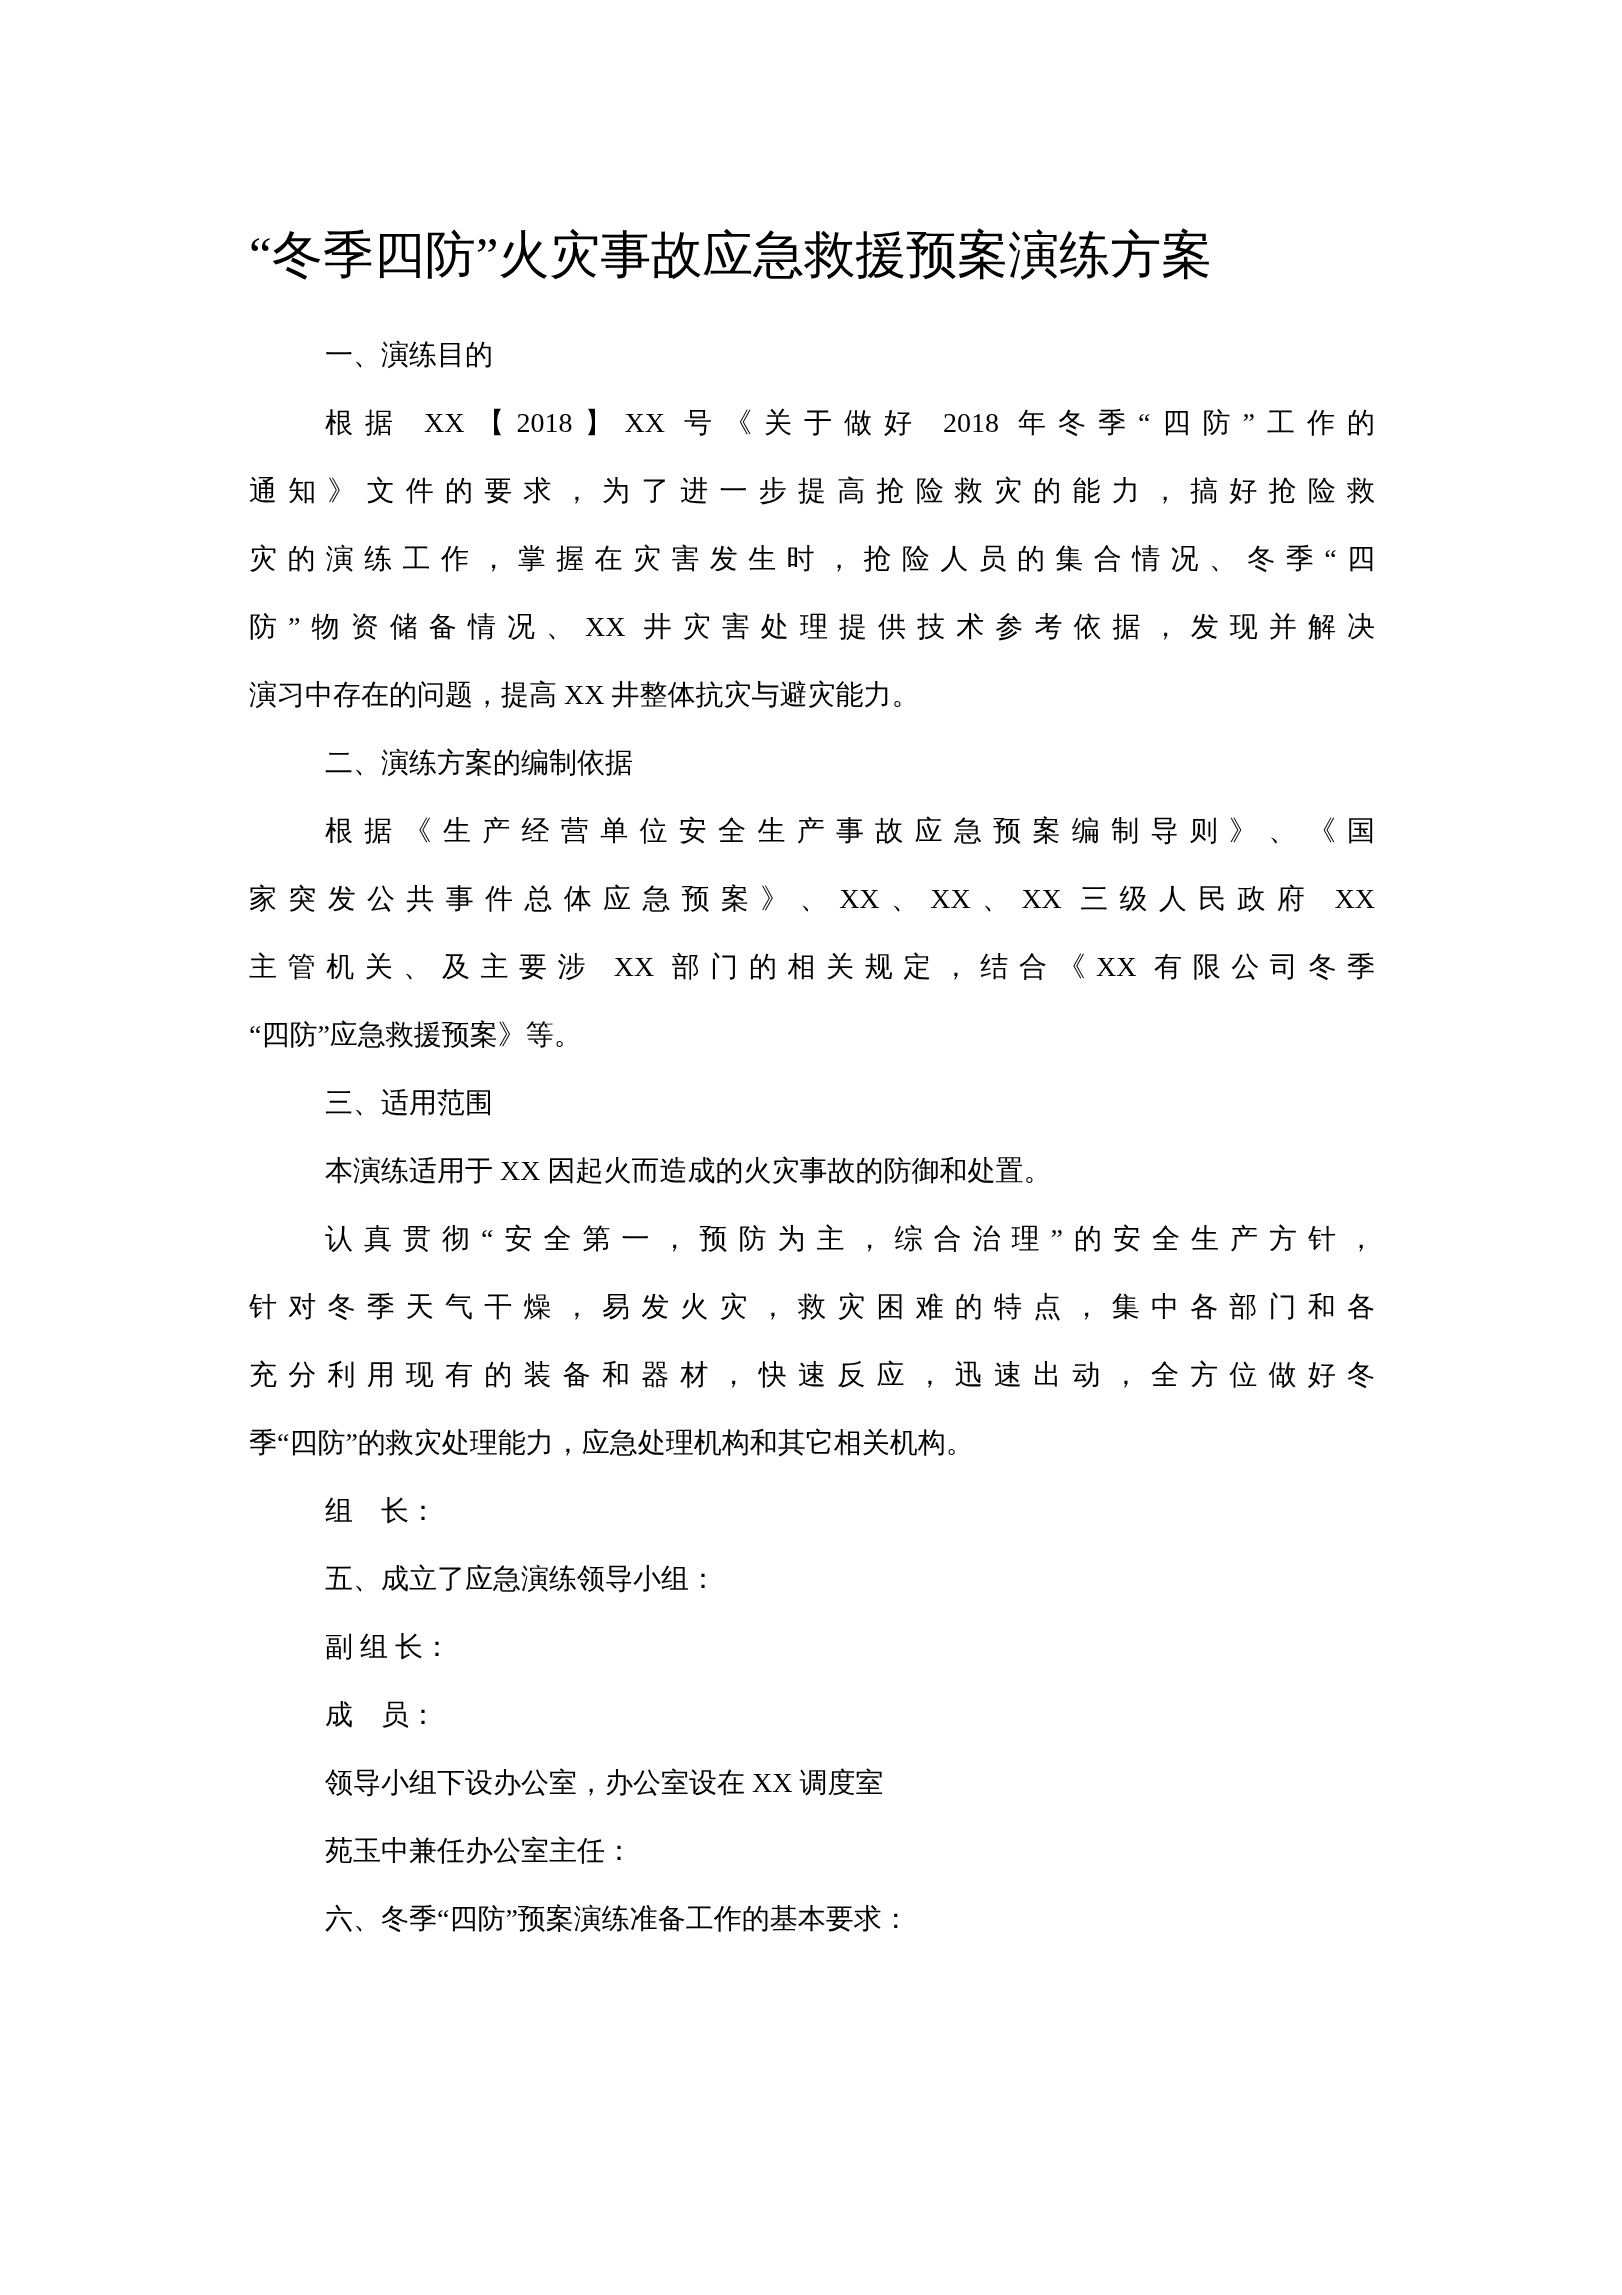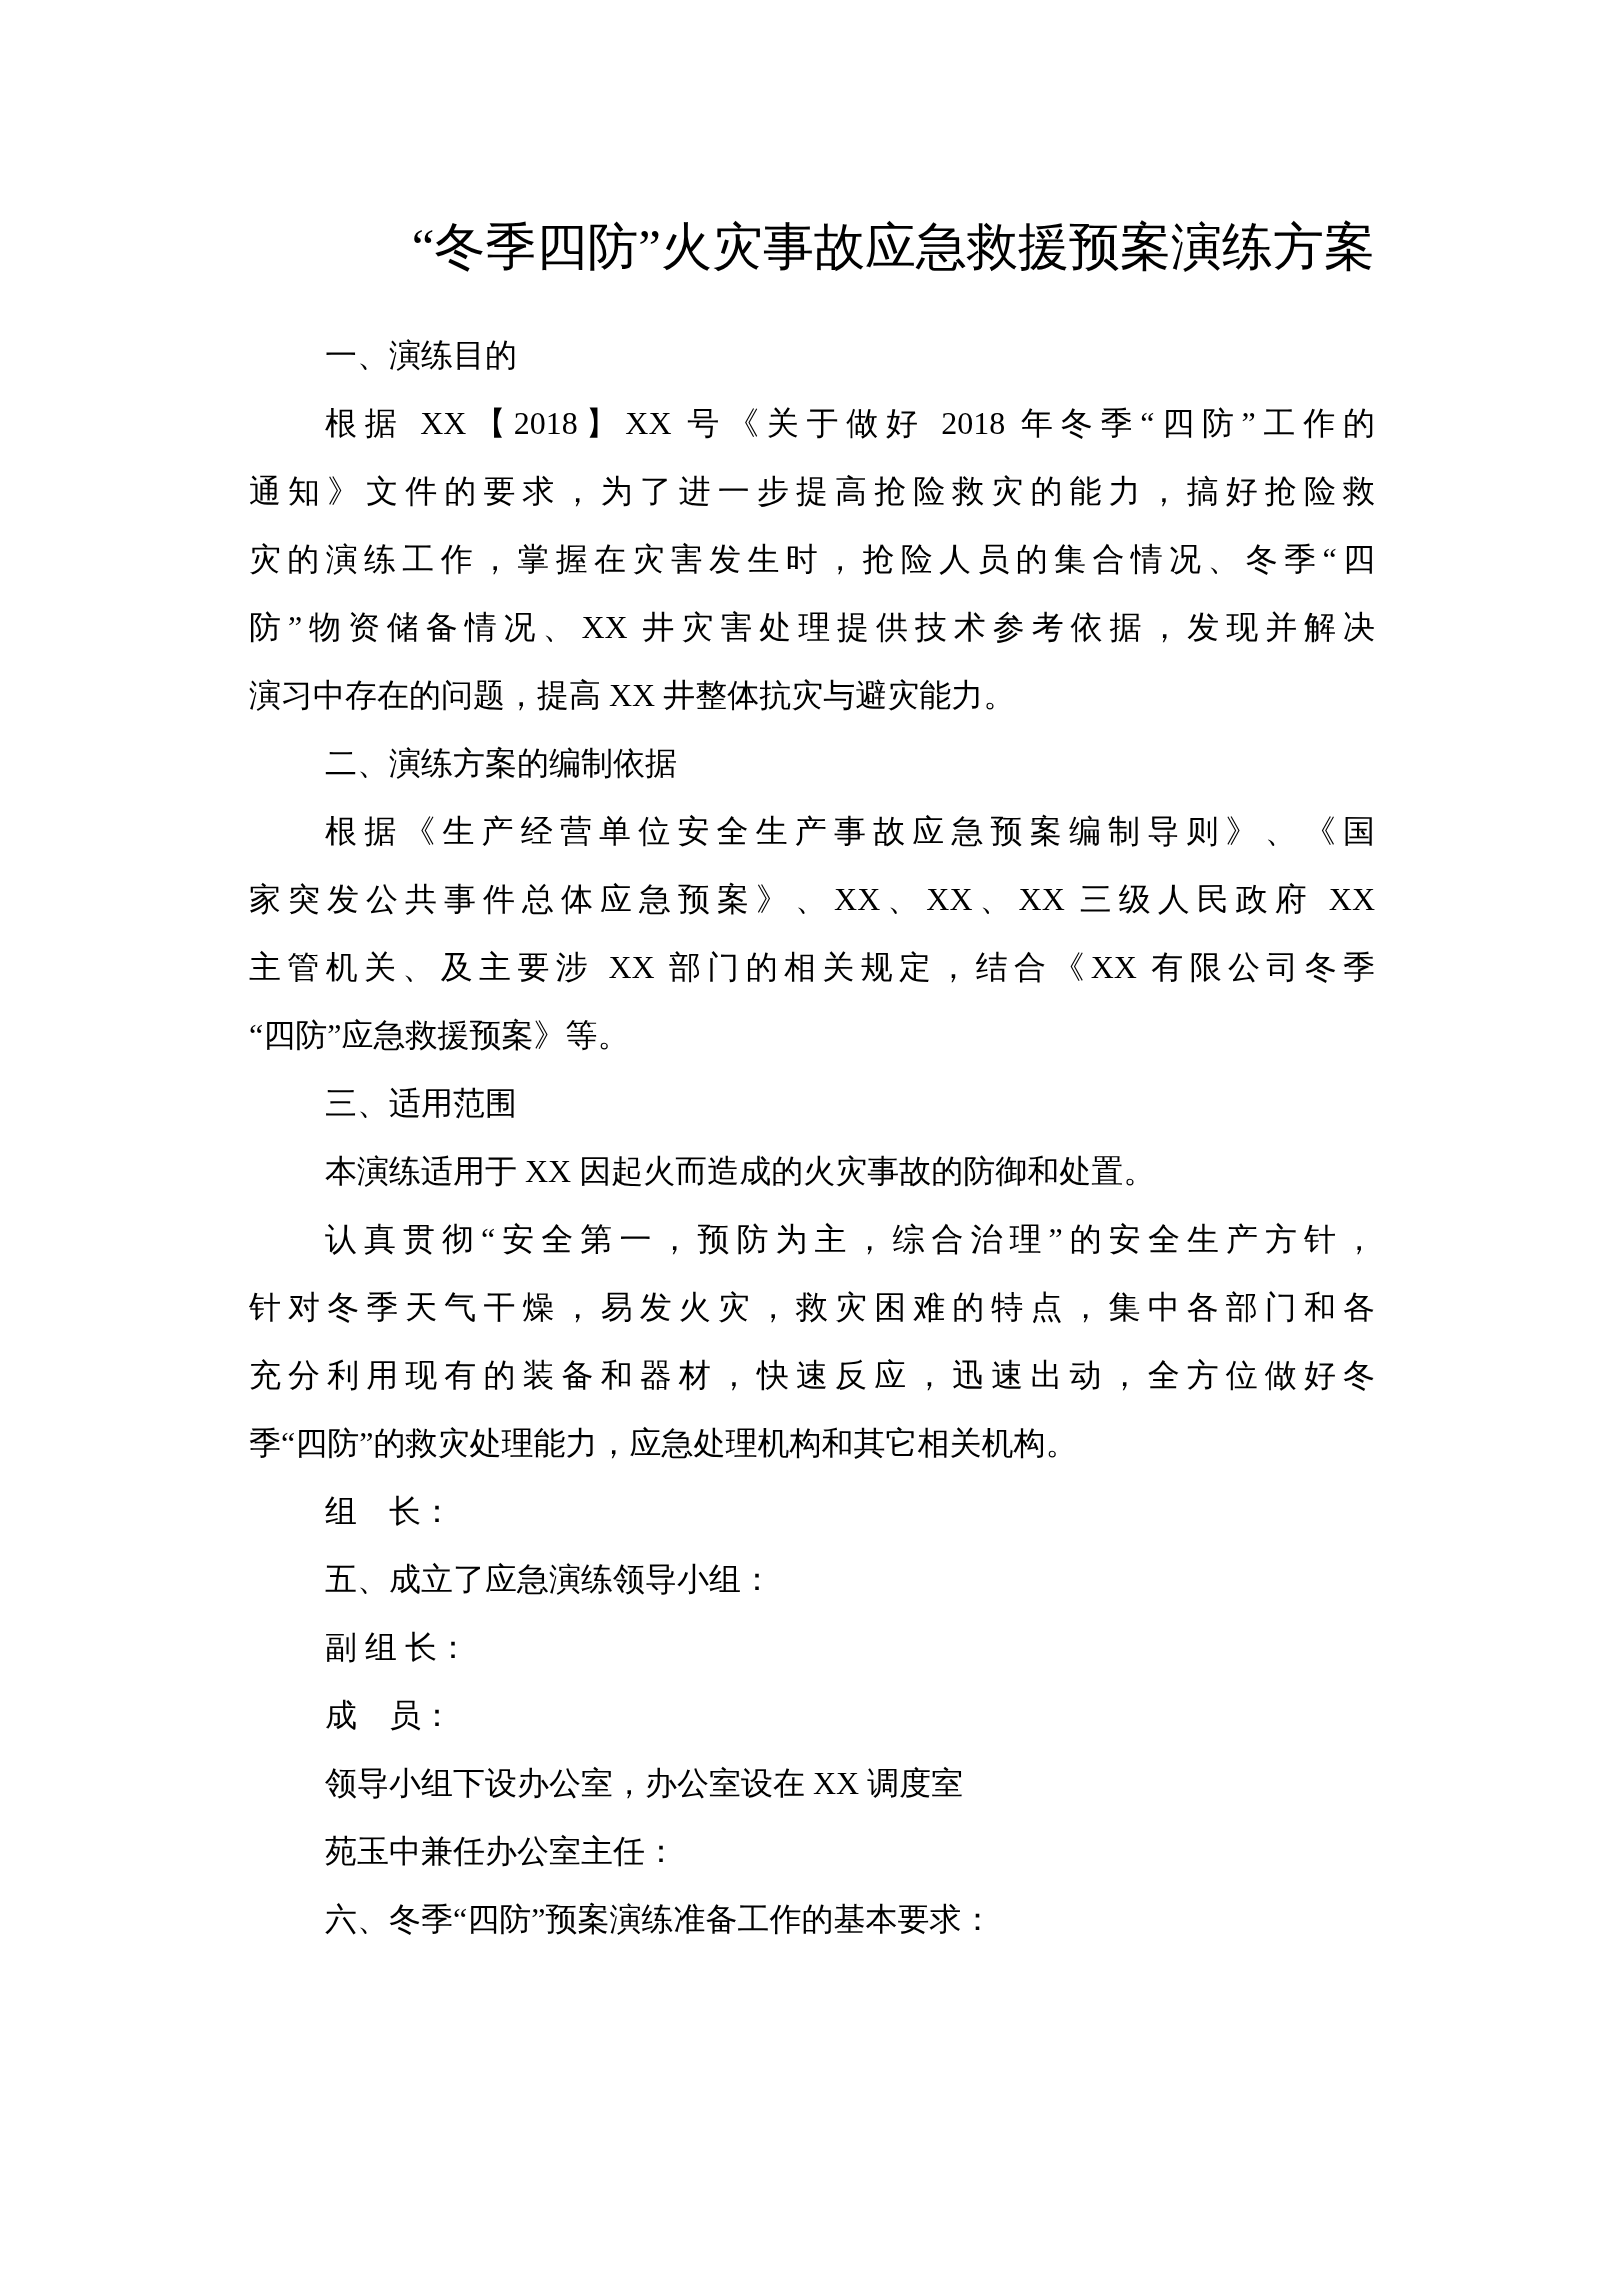--- a/index.html
+++ b/index.html
@@ -11,40 +11,40 @@
     position: relative;
     width: 1623px;
     height: 2295px;
     background: #ffffff;
     color: #000000;
     font-family: "Liberation Serif", "DejaVu Serif", serif;
     overflow: hidden;
   }
   .doc-title {
     position: absolute;
-    top: 208px;
+    top: 216px;
     left: 249px;
     width: 1126px;
     margin: 0;
-    text-align: right;
+    text-align: left;
     font-size: 51px;
     font-weight: normal;
     line-height: 79px;
     white-space: nowrap;
   }
   .doc-body {
     position: absolute;
     top: 321px;
     left: 249px;
     width: 1126px;
   }
   .line {
     height: 68px;
     line-height: 68px;
-    font-size: 32px;
+    font-size: 28px;
     white-space: nowrap;
   }
   .line.indent {
     padding-left: 76px;
   }
   .line.full {
     white-space: normal;
     text-align: justify;
     text-align-last: justify;
     overflow: hidden;

